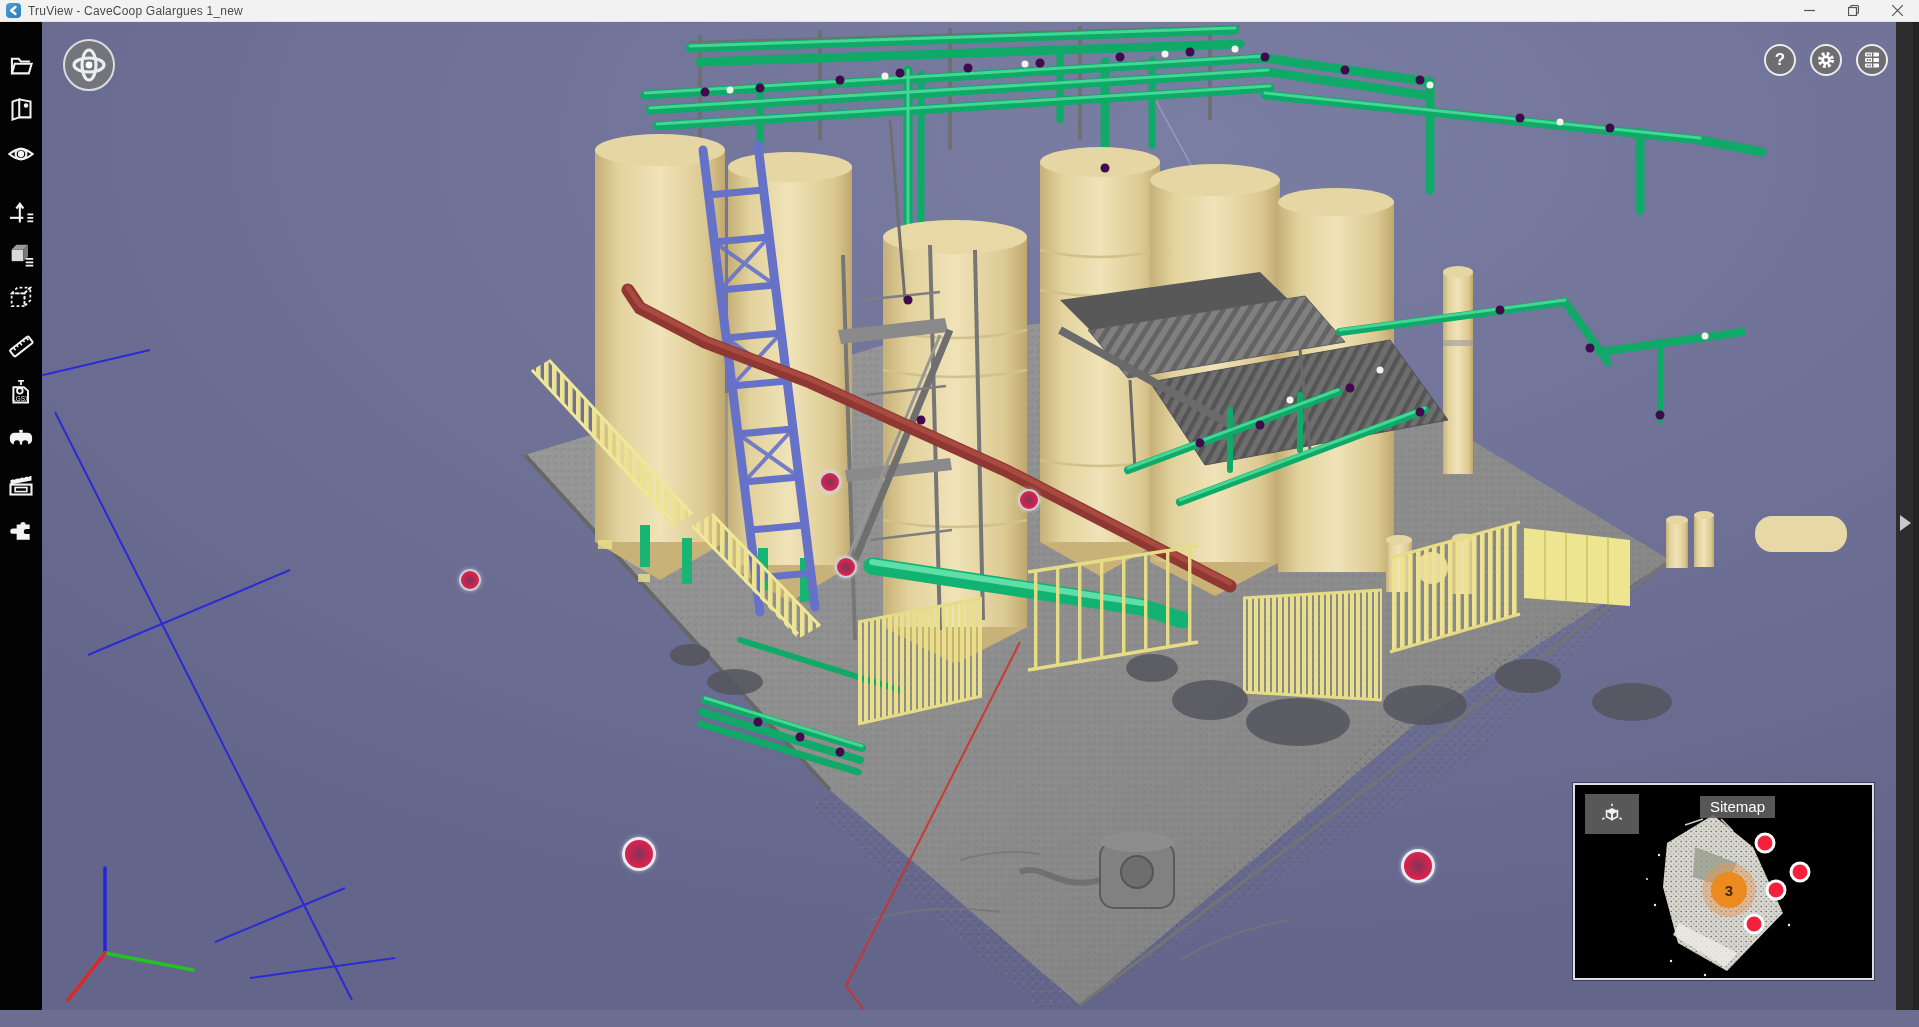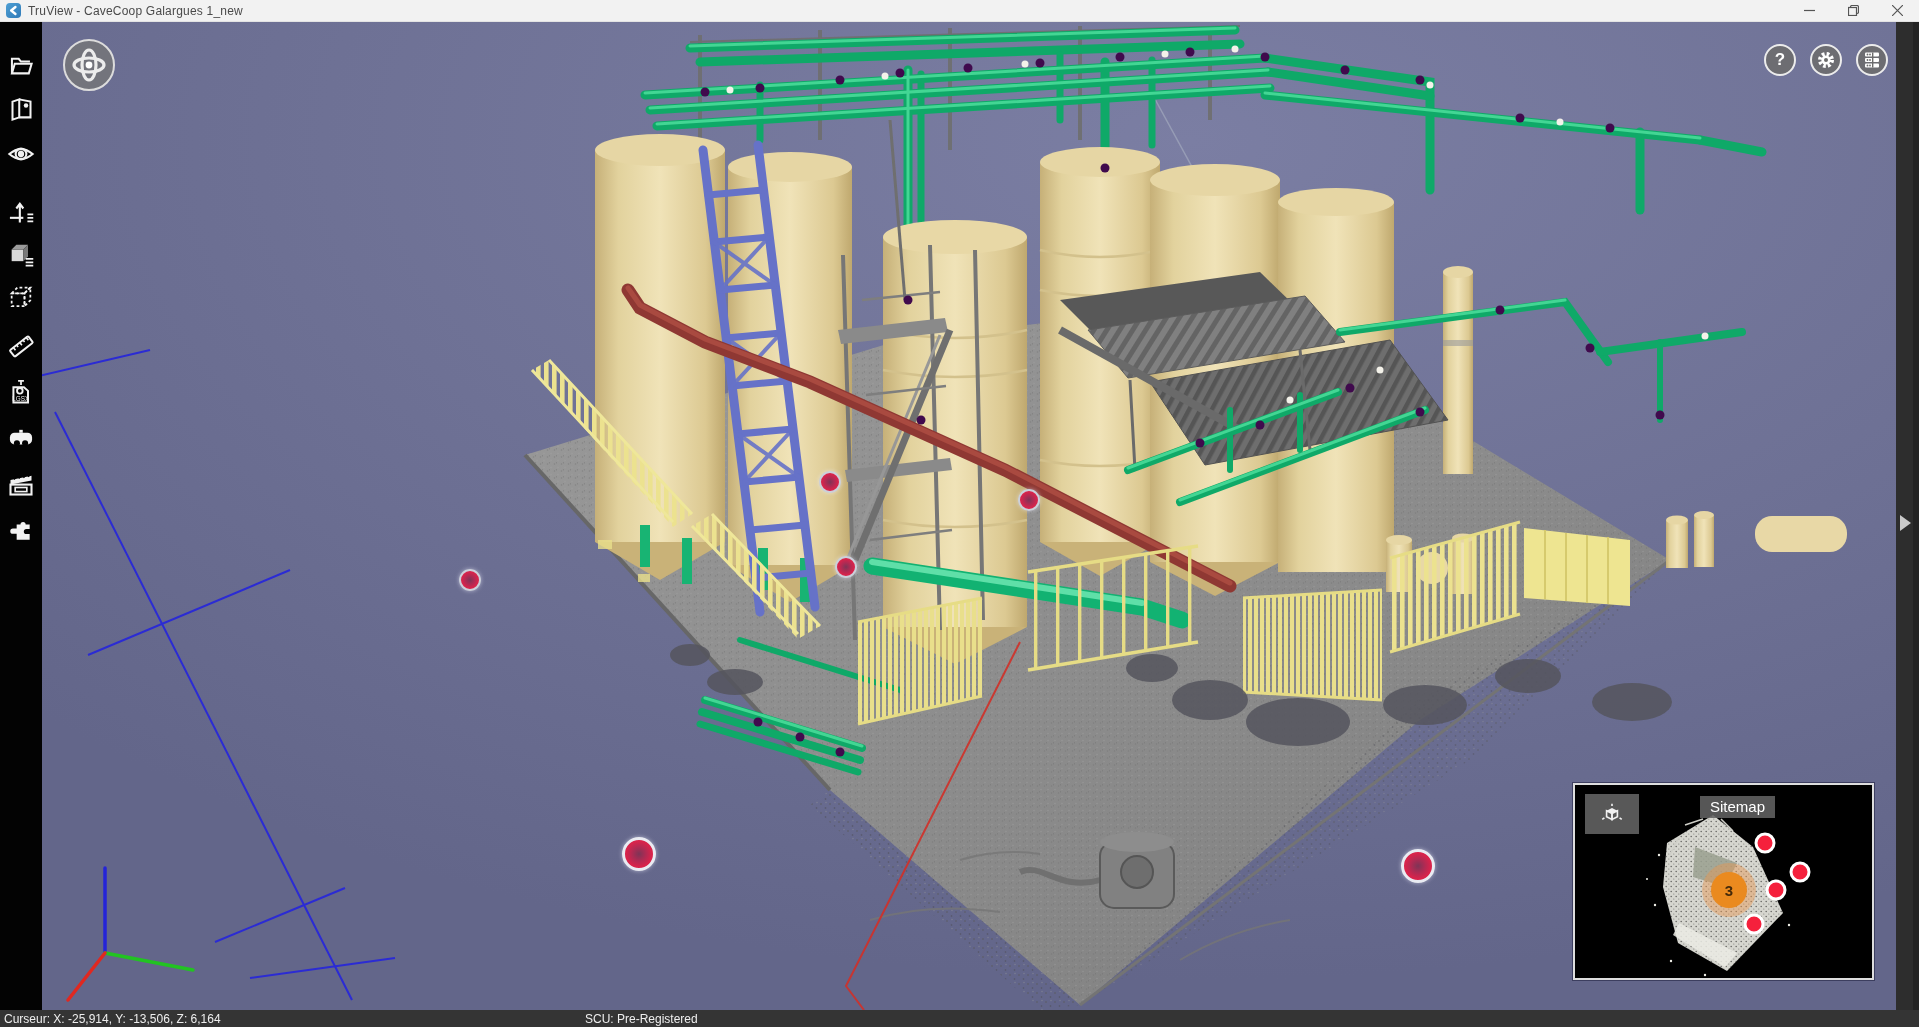--- a/index.html
+++ b/index.html
@@ -595,18 +595,14 @@
         <div class="site-dot" style="left: 190px; top: 58px;"></div>
         <div class="site-dot" style="left: 225px; top: 87px;"></div>
         <div class="site-dot" style="left: 201px; top: 105px;"></div>
         <div class="site-dot" style="left: 179px; top: 139px;"></div>
       </div>
     <div id="site-active" style="left: 154px; top: 105px;">
       <span>3</span>
     </div>
   </div>
 
-  <div id="statusbar">
-    <span id="status-cursor">Curseur: X: -25,914, Y: -13,506, Z: 6,164</span>
-    <span id="status-scu">SCU: Pre-Registered</span>
-  </div>
 
 </div>
 
 </body></html>

